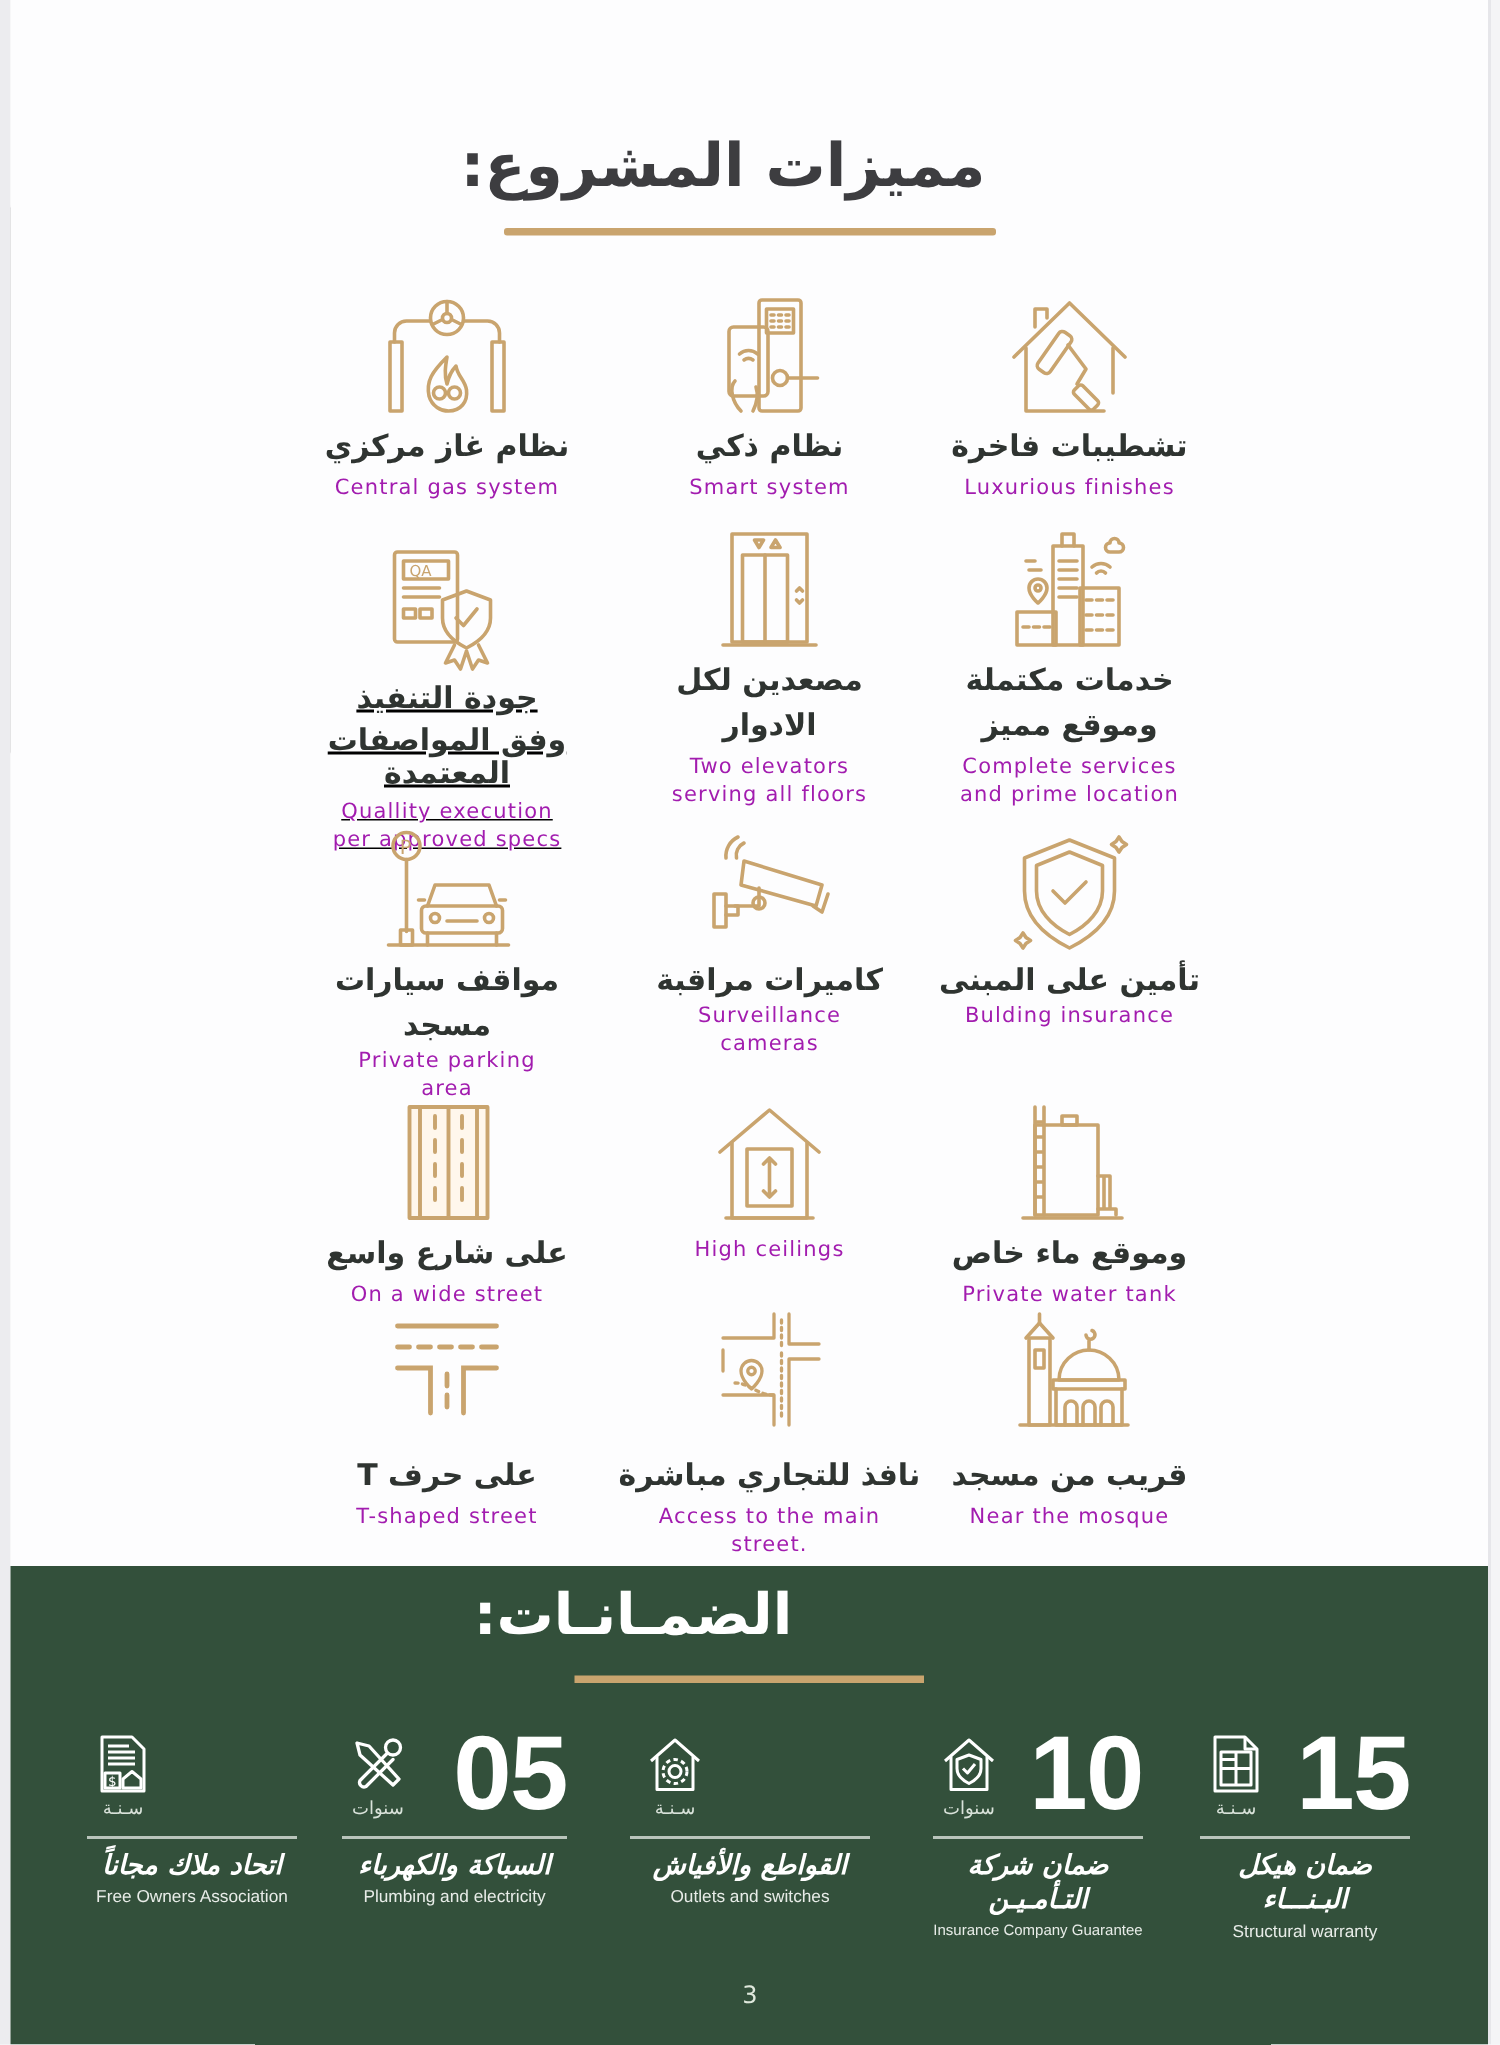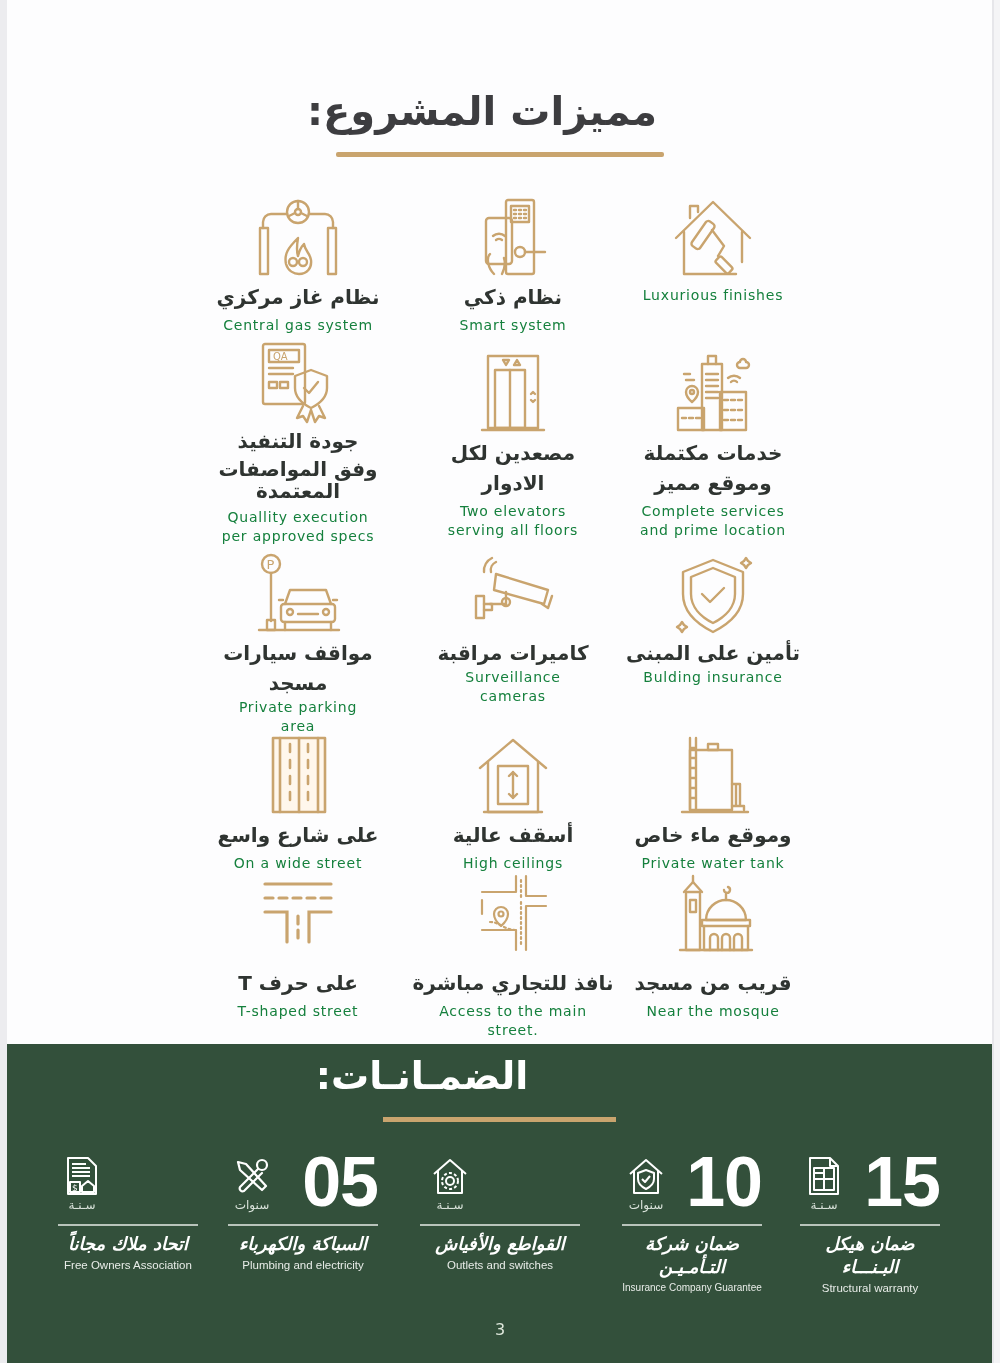--- a/index.html
+++ b/index.html
@@ -22,21 +22,21 @@
     .title-rule { position: absolute; top: 152px; left: 336px; width: 328px; height: 5px; background: #c9a46e; border-radius: 2px; }
     .feature {
       position: absolute; width: 220px; text-align: center;
     }
     .feature .icon { display: block; margin: 0 auto; width: 90px; height: 84px; }
     .feature .ar {
       direction: rtl; font-weight: bold; font-size: 20px; line-height: 26px; color: #2f3431; margin-top: 4px;
     }
     .feature .ar.small { font-size: 20px; line-height: 22px; }
     .feature .en {
-      font-family: "DejaVu Sans", sans-serif; font-size: 14px; line-height: 19px; color: #15803d;
+      font-family: "DejaVu Sans", sans-serif; font-size: 14px; line-height: 19px; color: #a21caf;
       letter-spacing: 0.8px; margin-top: 6px;
     }
 
     .green {
       position: absolute; left: 7px; top: 1044px; width: 985px; height: 319px; background: #33503b;
     }
     .g-title {
       position: absolute; top: 1054px; left: 0; width: 844px; text-align: center; direction: rtl;
       font-weight: bold; font-size: 38px; color: #ffffff; letter-spacing: 2px;
     }
@@ -281,20 +281,21 @@
         <path d="M20 30l6-5 6 5v6H20z"></path>
       </g>
     </symbol>
   </defs>
 </svg>
 
 <div class="feature" style="left:603px; top:196px;">
   <svg class="icon">
       <use href="#i-finish"></use>
     </svg>
+  <div class="ar">تشطيبات فاخرة</div>
   <div class="en">Luxurious finishes</div>
 </div>
 <div class="feature" style="left:403px; top:196px;">
   <svg class="icon">
       <use href="#i-smart"></use>
     </svg>
   <div class="ar">نظام ذكي</div>
   <div class="en">Smart system</div>
 </div>
 <div class="feature" style="left:188px; top:196px;">
@@ -316,21 +317,21 @@
 </div>
 <div class="feature" style="left:403px; top:352px;">
   <svg class="icon">
       <use href="#i-elev"></use>
     </svg>
   <div class="ar">مصعدين لكل</div>
   <div class="ar">الادوار</div>
   <div class="en">Two elevators</div>
   <div class="en" style="margin-top:0">serving all floors</div>
 </div>
-<div class="feature" style="left:188px; top:340px;">
+<div class="feature" style="left:188px; top:364px;text-decoration:underline;">
   <svg class="icon">
       <use href="#i-qa"></use>
     </svg>
   <div class="ar">جودة التنفيذ</div>
   <div class="ar small">وفق المواصفات المعتمدة</div>
   <div class="en">Quallity execution</div>
   <div class="en" style="margin-top:0">per approved specs</div>
 </div>
 
 <div class="feature" style="left:603px; top:552px;">
@@ -362,21 +363,20 @@
   <svg class="icon">
       <use href="#i-tank"></use>
     </svg>
   <div class="ar">وموقع ماء خاص</div>
   <div class="en">Private water tank</div>
 </div>
 <div class="feature" style="left:403px; top:734px;">
   <svg class="icon">
       <use href="#i-ceil"></use>
     </svg>
-  <div class="ar">أسقف عالية</div>
   <div class="en">High ceilings</div>
 </div>
 <div class="feature" style="left:188px; top:734px;">
   <svg class="icon">
       <use href="#i-road"></use>
     </svg>
   <div class="ar">على شارع واسع</div>
   <div class="en">On a wide street</div>
 </div>
 

